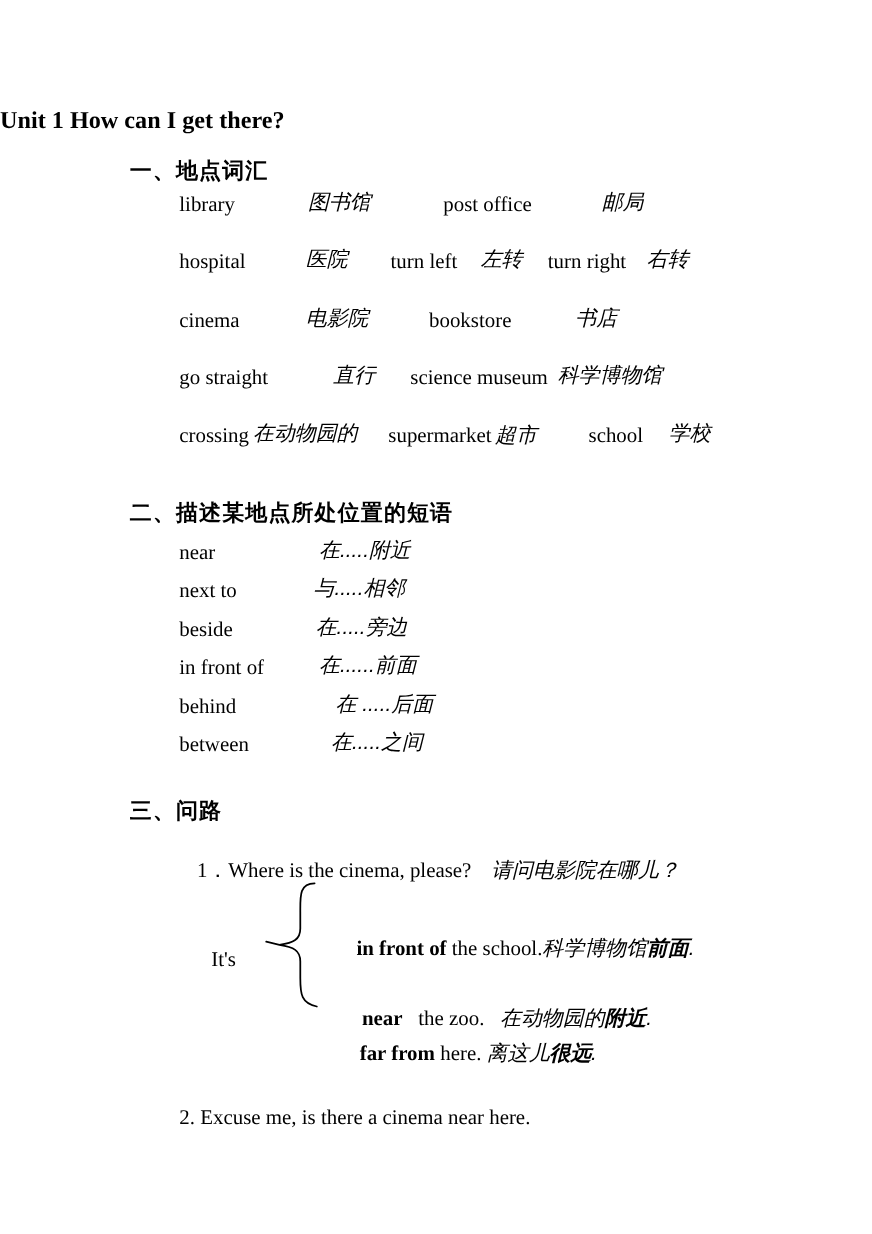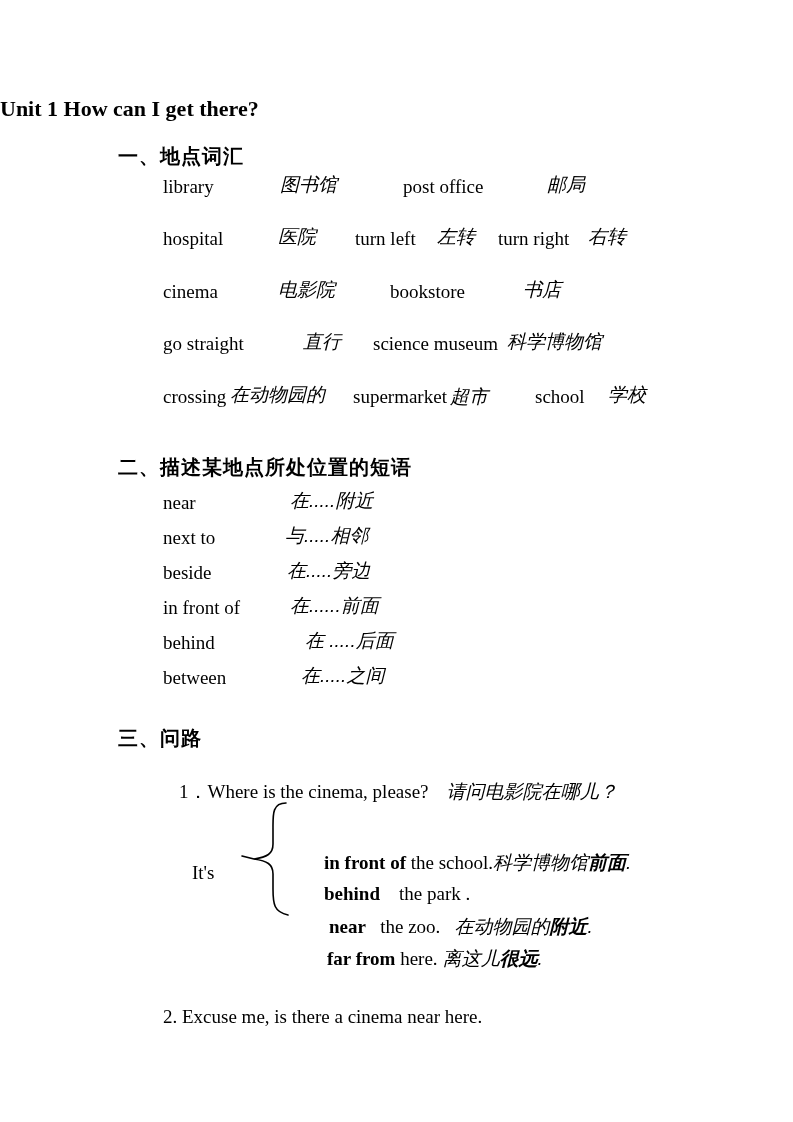--- a/index.html
+++ b/index.html
@@ -89,23 +89,20 @@
 
   <span class="abs en" style="left:192px;top:862px">It's</span>
 
   <svg class="abs brace" style="left:240px;top:799px" width="52" height="120" viewBox="0 0 52 120">
     <path d="M46,4 C32,4 33,16 33,30 L33,45 C33,55 27,58 14,60 M14,60 C27,62 33,65 33,75 L33,90 C33,105 34,113 48,116 M2,57 L14,60"></path>
   </svg>
 
   <div class="abs" style="left:308px;top:833px">
     <span class="en bold">in front of</span><span class="en"> the school.</span><span class="zh">科学博物馆</span><span class="zh bold">前面</span><span class="zh">.</span>
   </div>
-  <div class="abs" style="left:308px;top:864px">
-    <span class="en bold">behind</span><span class="en">    the park .</span><span class="zh"></span><span class="zh bold"></span><span class="zh"></span>
-  </div>
   <div class="abs" style="left:313px;top:897px">
     <span class="en bold">near</span><span class="en">   the zoo.   </span><span class="zh">在动物园的</span><span class="zh bold">附近</span><span class="zh">.</span>
   </div>
   <div class="abs" style="left:311px;top:929px">
     <span class="en bold">far from</span><span class="en"> here. </span><span class="zh">离这儿</span><span class="zh bold">很远</span><span class="zh">.</span>
   </div>
 
   <span class="abs en" style="left:163px;top:1006px">2. Excuse me, is there a cinema near here.</span>
 
 </div>

